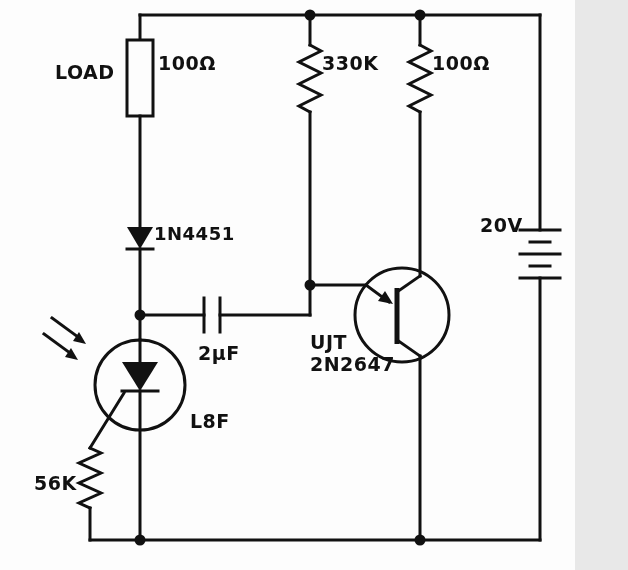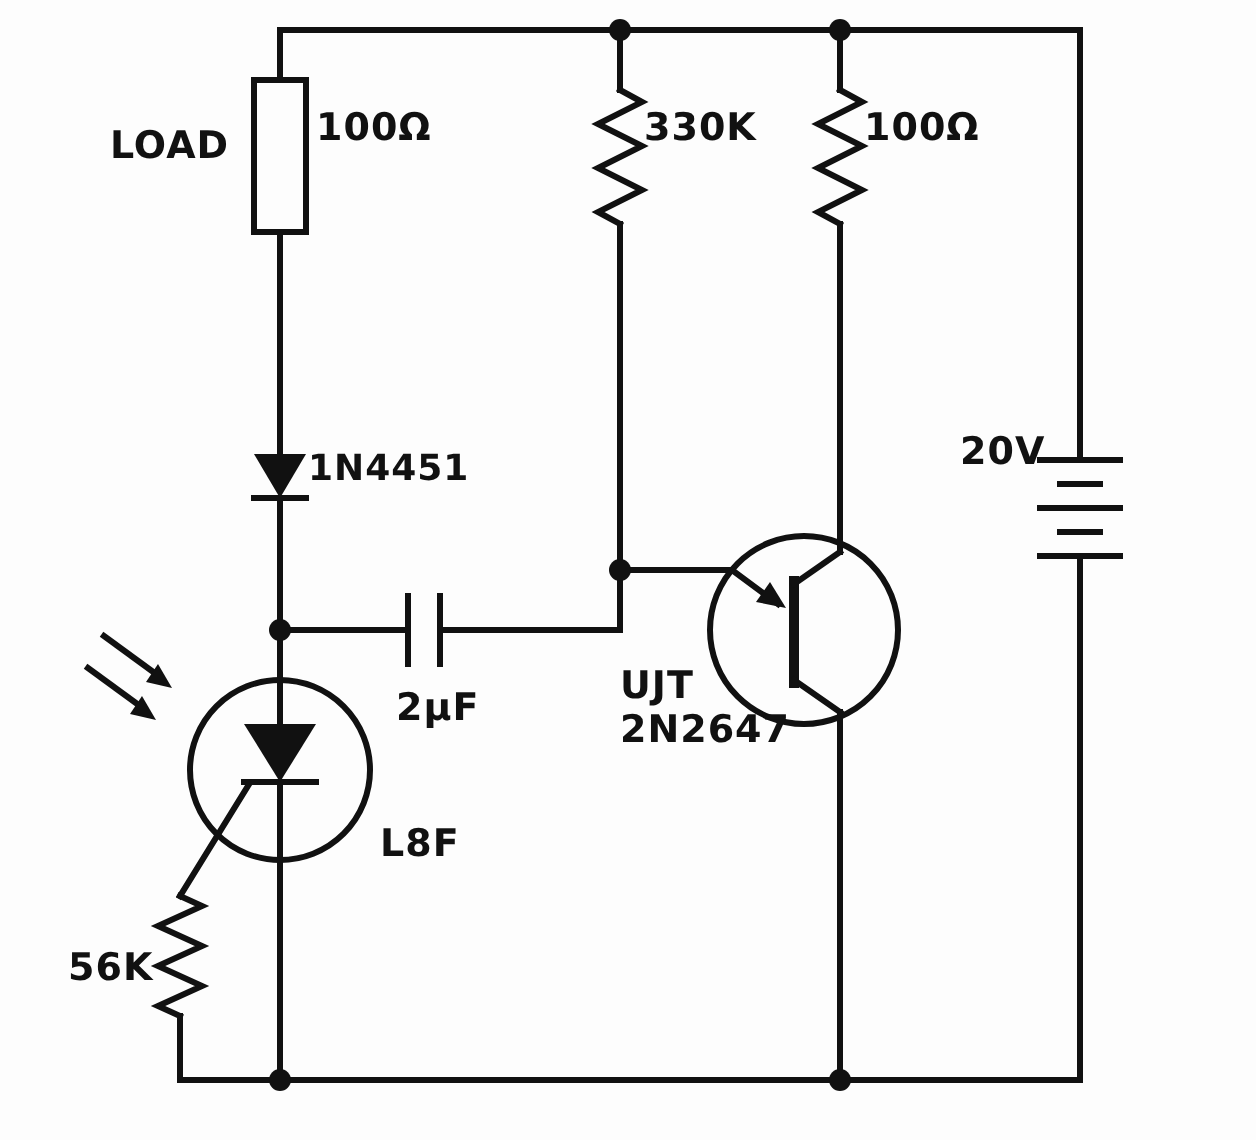--- a/index.html
+++ b/index.html
@@ -1,17 +1,17 @@
 <!DOCTYPE html>
 <html><head>
 <meta charset="utf-8">
 <style>
   html,body{margin:0;padding:0;background:#e8e8e8;}
   .stage{
-    width:628px;height:570px;background:#fdfdfd;position:relative;overflow:hidden;
+    width:575px;height:570px;background:#fdfdfd;position:relative;overflow:hidden;
     font-family:"DejaVu Sans", sans-serif;
   }
   svg{position:absolute;top:0;left:0;}
   .wire{stroke:#111111;stroke-width:3;fill:none;stroke-linecap:square;}
   .thick{stroke:#111111;stroke-width:5;fill:none;stroke-linecap:butt;}
   .solid{fill:#111111;stroke:none;}
   .outline{stroke:#111111;stroke-width:3;fill:none;}
   .boxfill{stroke:#111111;stroke-width:3;fill:#fdfdfd;}
   text{
     fill:#111111;font-weight:bold;font-size:19px;

